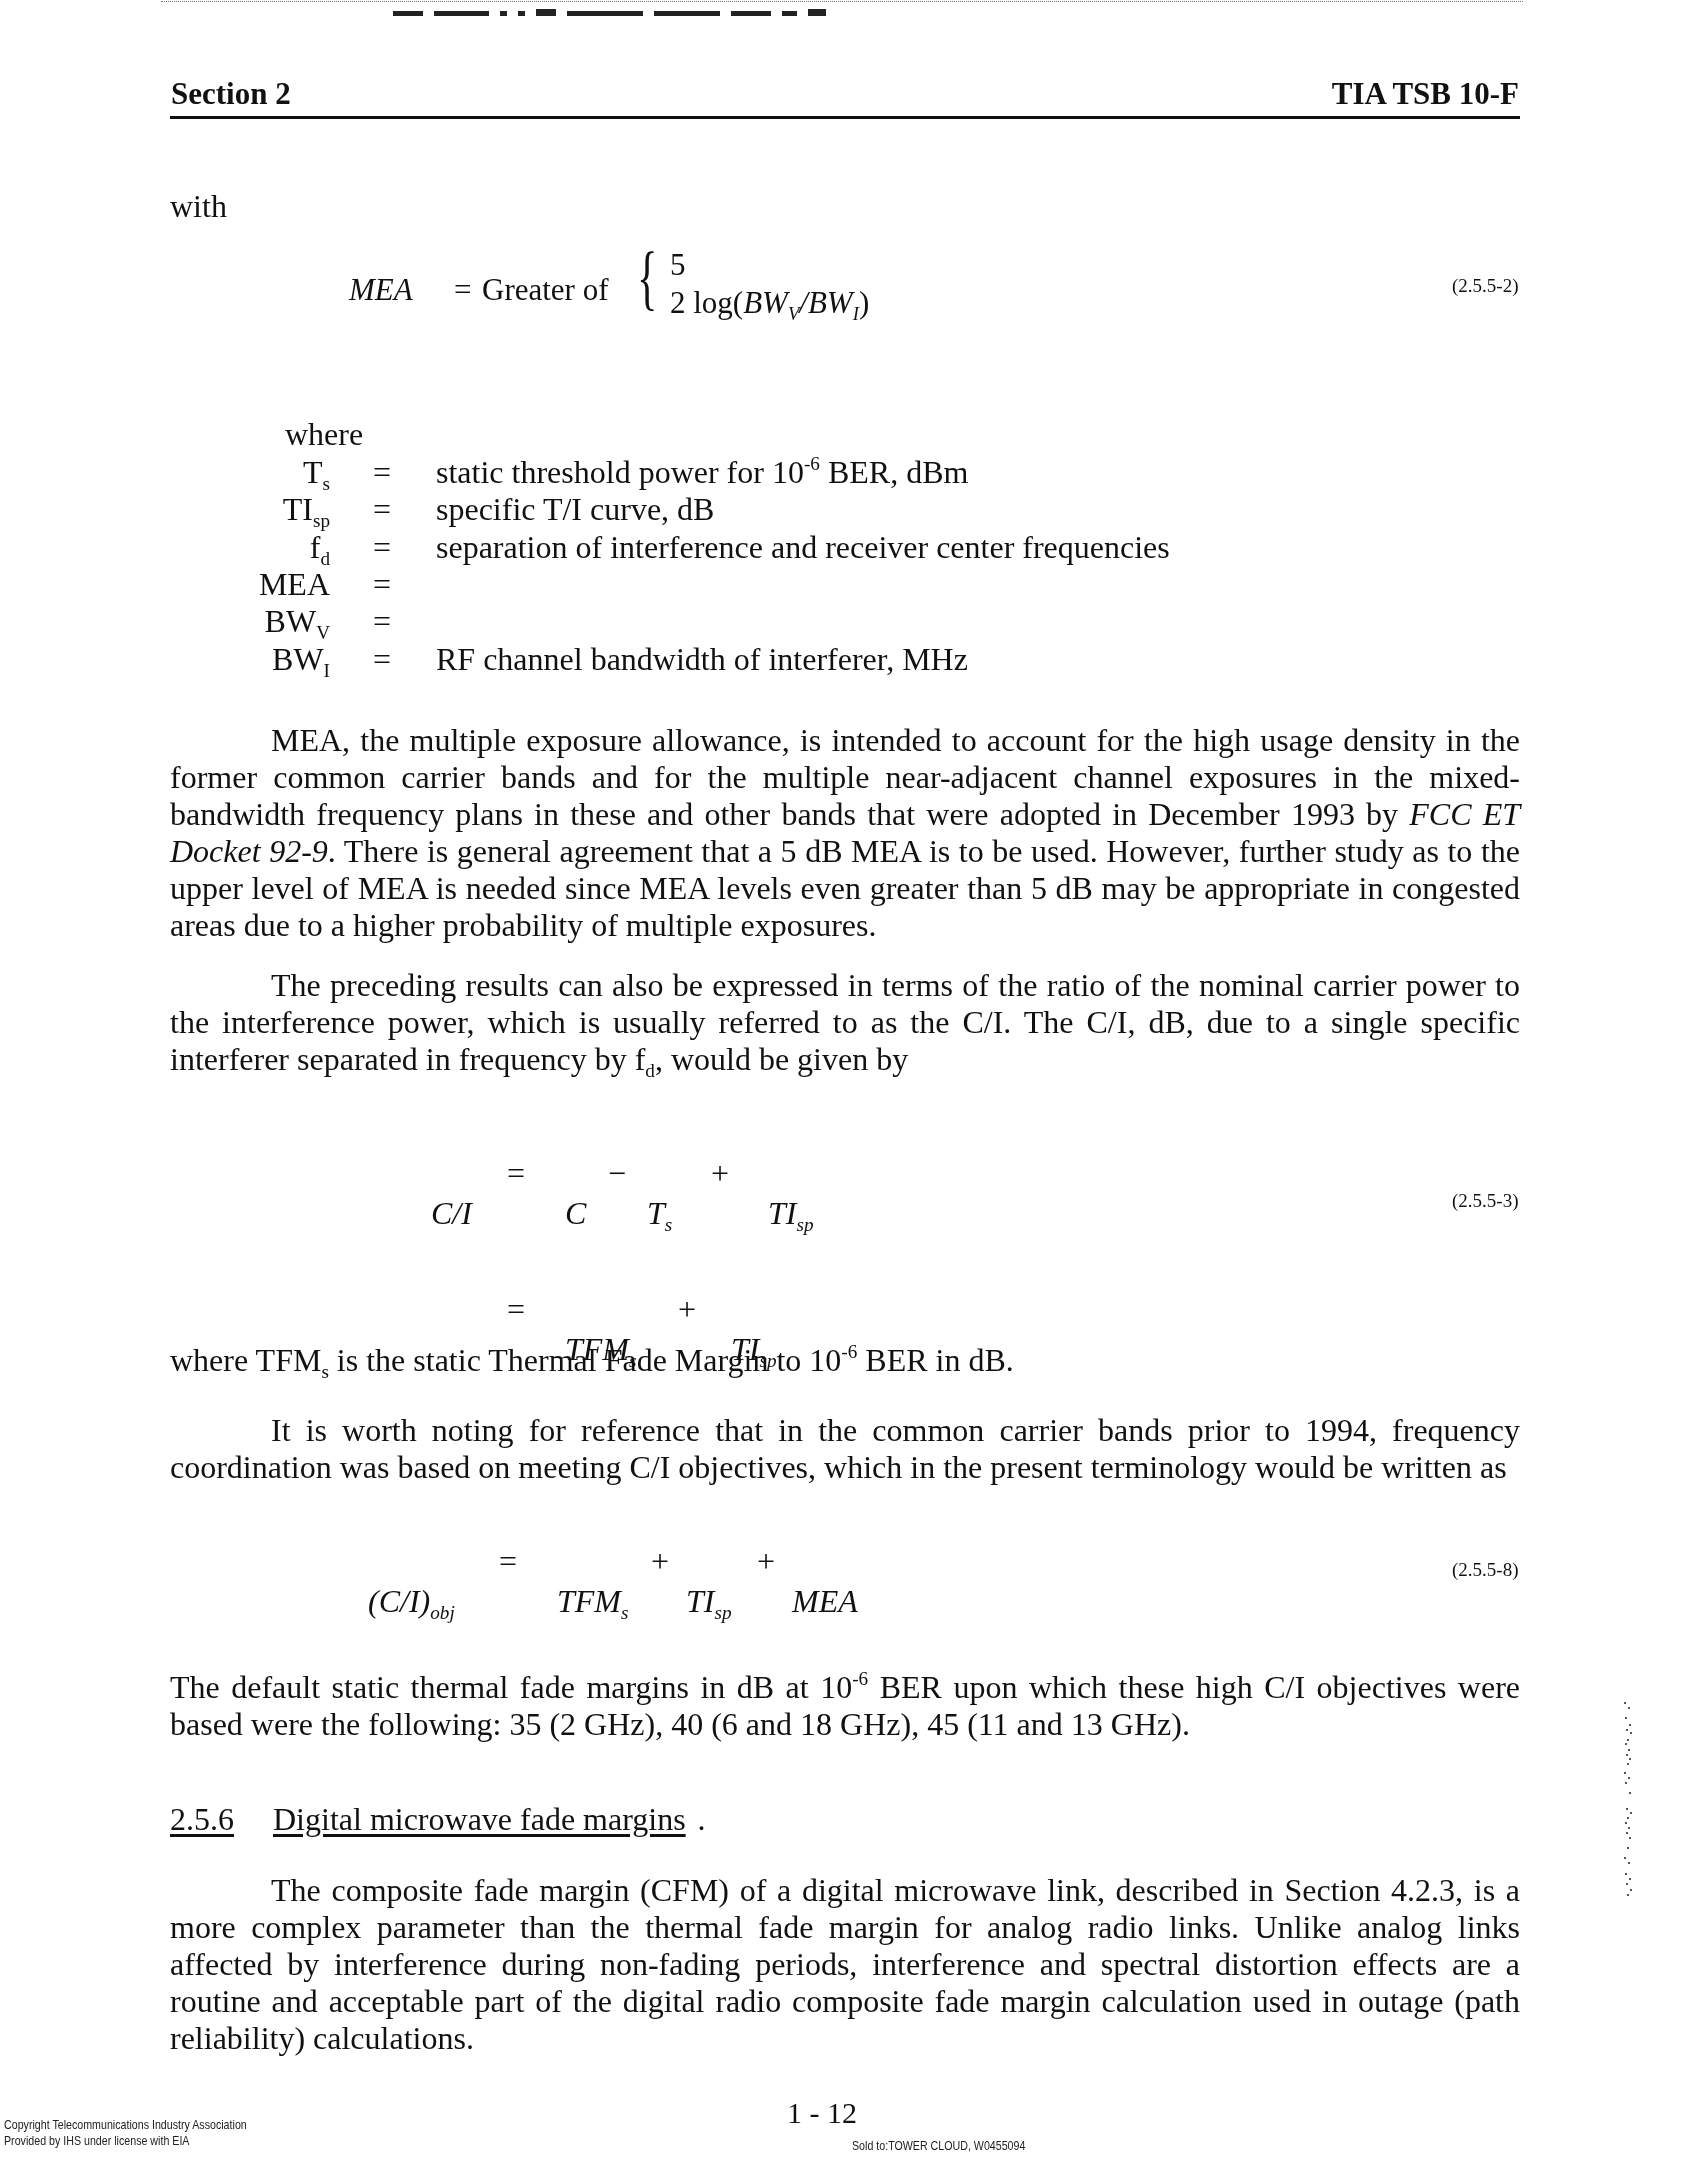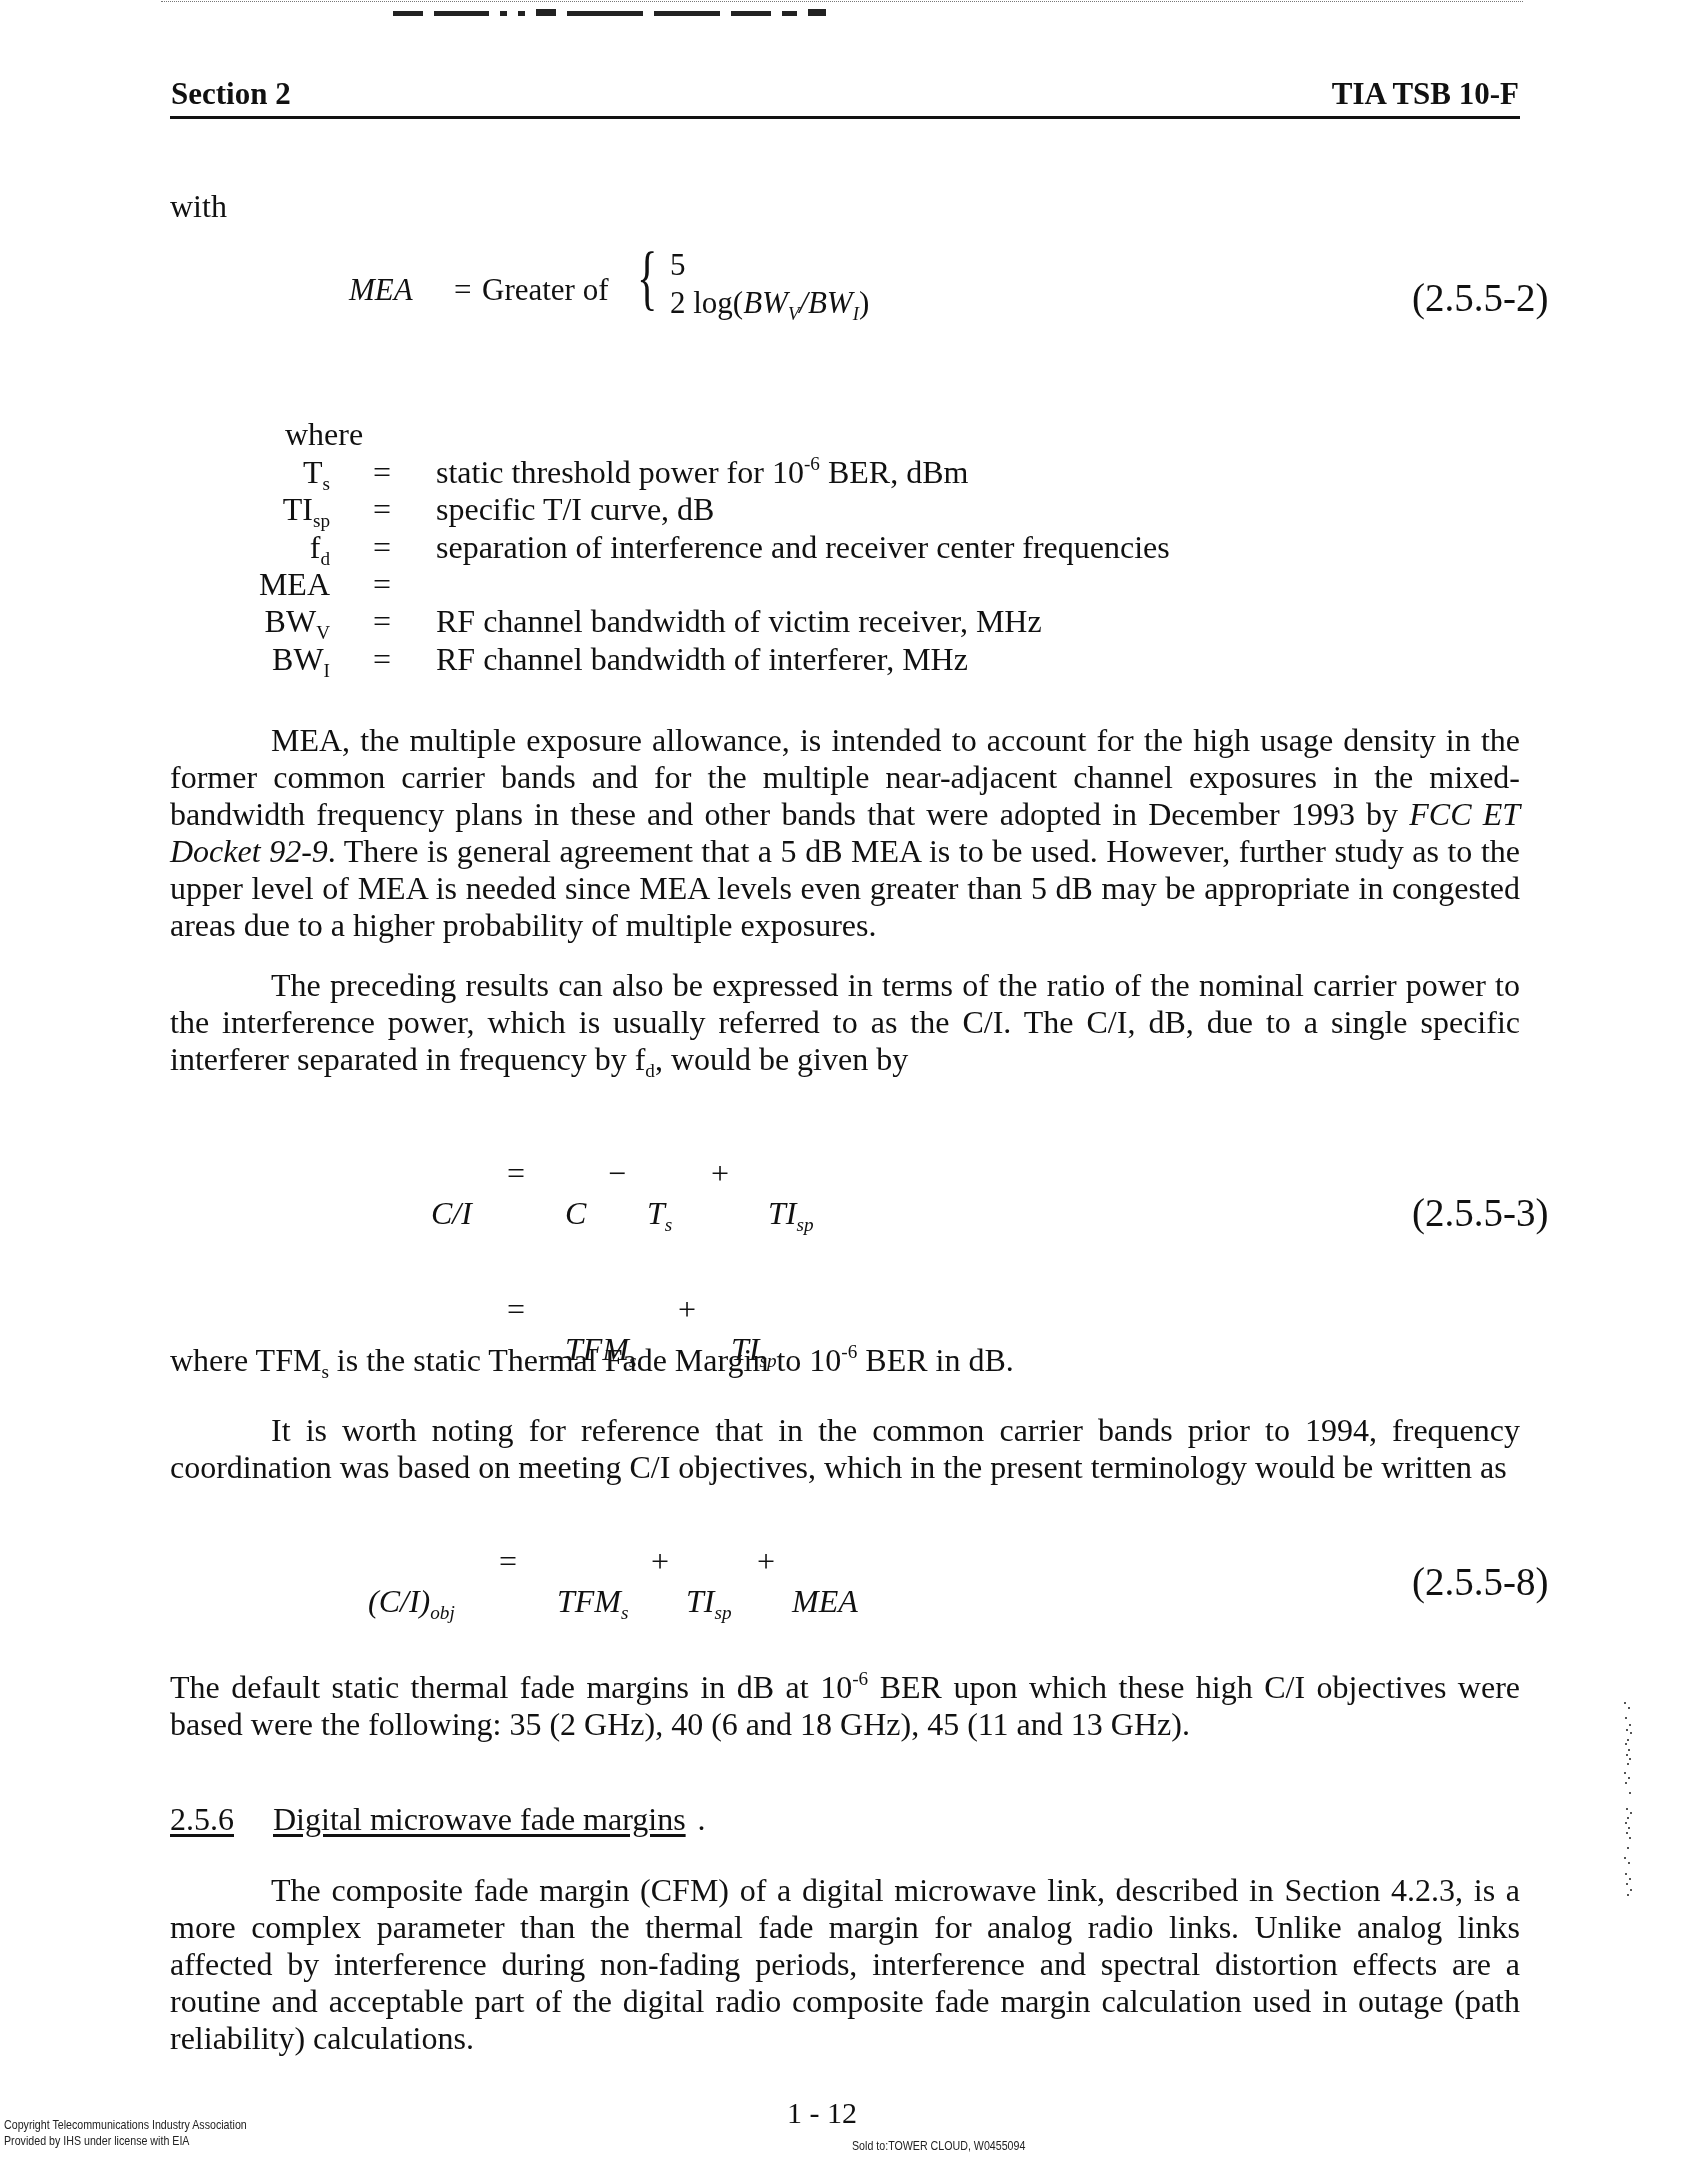--- a/index.html
+++ b/index.html
@@ -26,21 +26,21 @@
 
   #with { left:170px; top:188px; }
 
   
   #eq2 .mea { left:349px; top:272px; font-size:31px; }
   #eq2 .eq { left:454px; top:272px; font-size:31px; }
   #eq2 .greater { left:482px; top:272px; font-size:31px; }
   #eq2 .brace { left:637px; top:242px; font-size:71px; line-height:71px; font-weight:100; transform:scaleX(0.6); transform-origin:left; }
   #eq2 .opt1 { left:670px; top:247px; font-size:31px; }
   #eq2 .opt2 { left:670px; top:285px; font-size:31px; }
-  .eqnum { font-size:39px; }
+  .eqnum { font-size:19px;margin-left:40px; }
   #eq2 .num { left:1412px; top:275px; }
 
   
   #where { left:285px; top:416px; }
   .def-row { position:absolute; left:202px; height:37px; width:1009px; }
   .def-sym { position:absolute; right:calc(1009px - 128px); top:0; font-size:32px; text-align:right; white-space:nowrap; }
   .def-eq { position:absolute; left:171px; top:0; font-size:32px; }
   .def-desc { position:absolute; left:234px; top:0; font-size:32px; white-space:nowrap; }
 
   
@@ -109,21 +109,20 @@
       <span class="def-eq">=</span>
       <span class="def-desc"><span>separation of interference and receiver center frequencies</span><sup></sup><span></span></span>
     </div>
     <div class="def-row" style="top: 566px;">
       <span class="def-sym"><span>MEA</span><sub></sub></span>
       <span class="def-eq">=</span>
     </div>
     <div class="def-row" style="top: 603px;">
       <span class="def-sym"><span>BW</span><sub>V</sub></span>
       <span class="def-eq">=</span>
-      <span class="def-desc"><span>RF channel bandwidth of victim receiver, MHz</span><sup></sup><span></span></span>
     </div>
     <div class="def-row" style="top: 641px;">
       <span class="def-sym"><span>BW</span><sub>I</sub></span>
       <span class="def-eq">=</span>
       <span class="def-desc"><span>RF channel bandwidth of interferer, MHz</span><sup></sup><span></span></span>
     </div>
   </div>
 
 <div class="para" style="top:722px;"><span class="indent"></span><span>MEA, the multiple exposure allowance, is intended to account for the high usage density in the former common carrier bands and for the multiple near-adjacent channel exposures in the mixed-bandwidth frequency plans in these and other bands that were adopted in December 1993 by </span><span class="it">FCC ET Docket 92-9</span><span>. There is general agreement that a 5 dB MEA is to be used.  However, further study as to the upper level of MEA is needed since MEA levels even greater than 5 dB may be appropriate in congested areas due to a higher probability of multiple exposures.</span></div>
 

